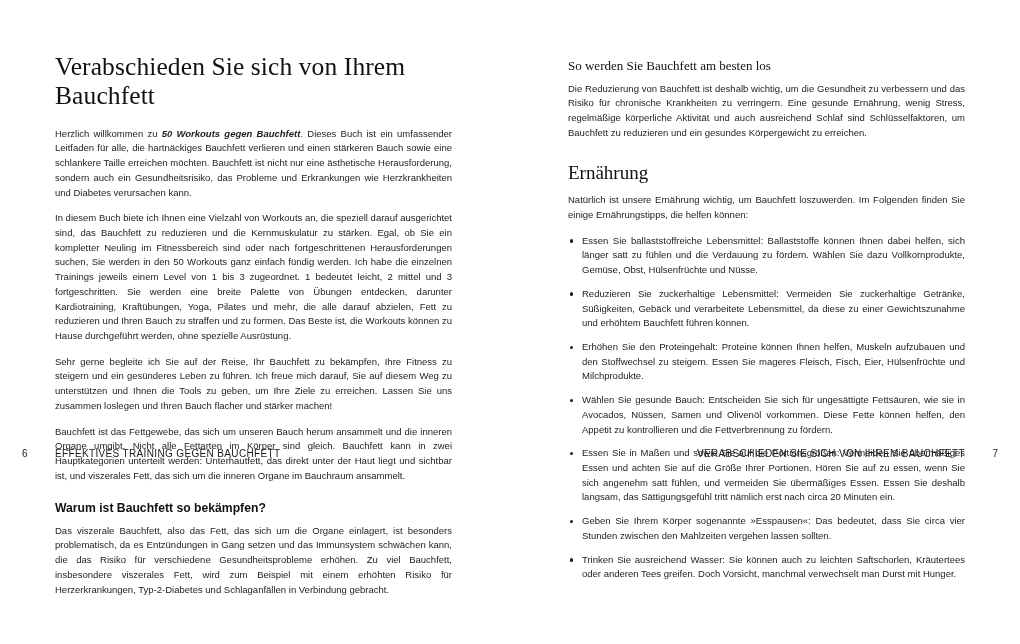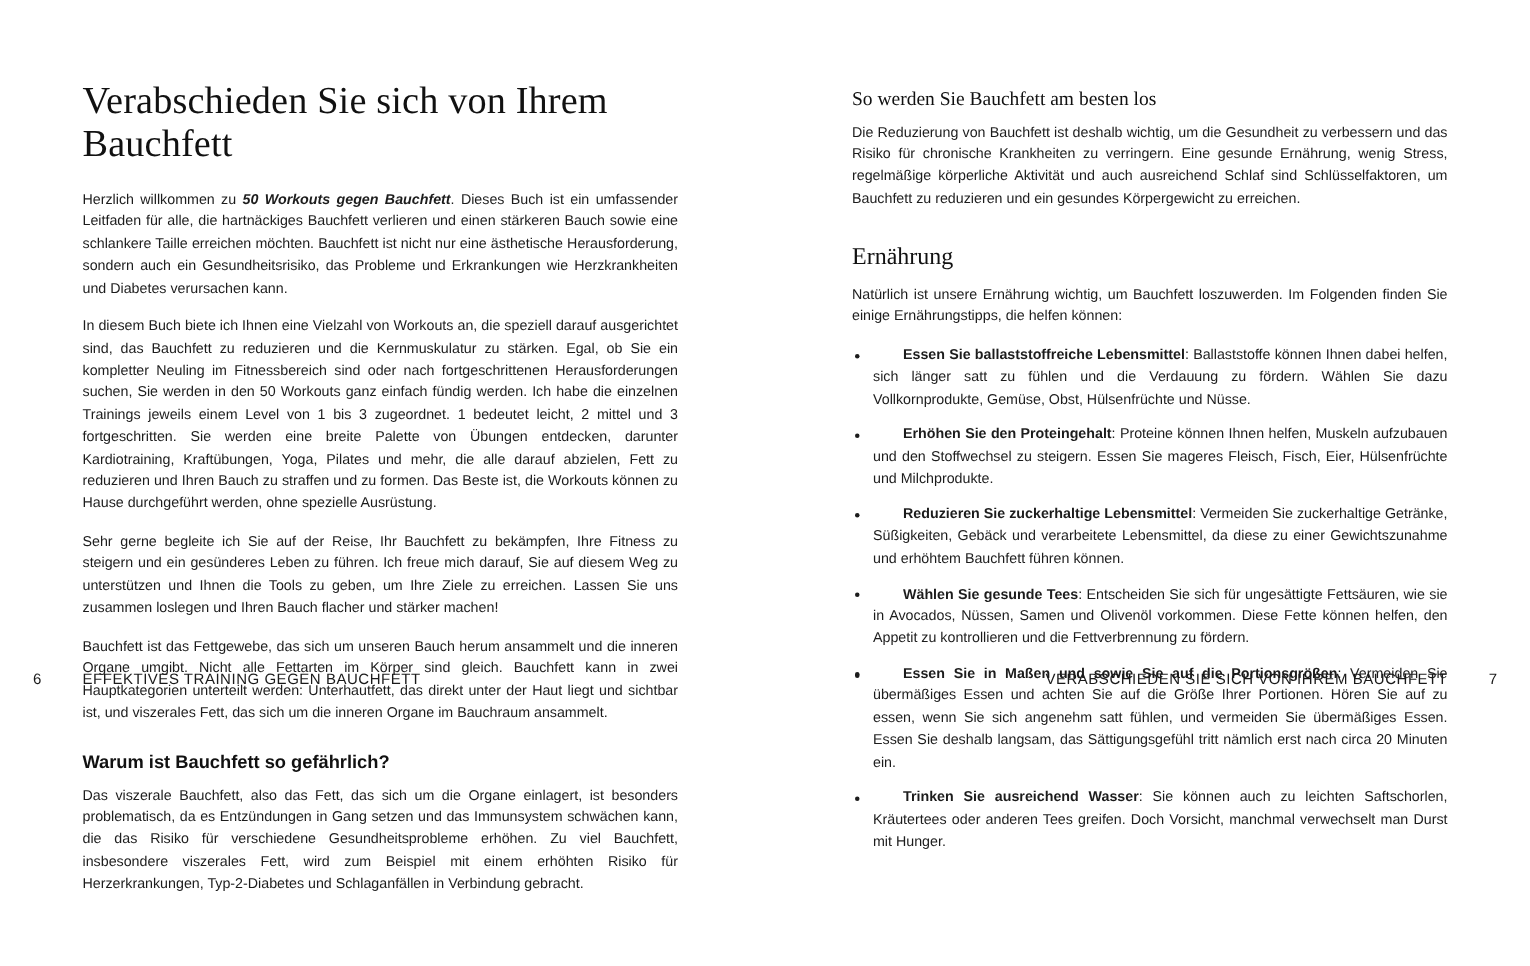--- a/index.html
+++ b/index.html
@@ -35,21 +35,21 @@
     font-weight: 400;
     font-size: 25.5px;
     line-height: 1.15;
     margin: 0 0 16px 0;
     letter-spacing: 0.1px;
     color: #111;
   }
   h2.section {
     font-family: "Liberation Serif", serif;
     font-weight: 400;
-    font-size: 16px;
+    font-size: 19px;
     line-height: 1.2;
     margin: 22px 0 8px 0;
     color: #111;
   }
   h3.subsection {
     font-family: "Liberation Sans", sans-serif;
     font-weight: 700;
     font-size: 12.2px;
     line-height: 1.25;
     margin: 18px 0 7px 0;
@@ -85,21 +85,21 @@
   ul.bullets li:before {
     content: "";
     position: absolute;
     left: 2px;
     top: 5.5px;
     width: 3.4px;
     height: 3.4px;
     border-radius: 50%;
     background: #1c1c1c;
   }
-  ul.bullets li b { font-weight: 700; margin-left: 20px; }
+  ul.bullets li b { font-weight: 400; }
 
   .footer {
     position: absolute;
     bottom: 0;
     left: 0;
     width: 1020px;
     height: 44px;
   }
   .folio {
     position: absolute;
@@ -121,37 +121,38 @@
   <div class="page-col col-left">
     <h1 class="title">Verabschieden Sie sich von Ihrem Bauchfett</h1>
 
     <p class="body"><span>Herzlich willkommen zu </span><span class="it">50 Workouts gegen Bauchfett</span><span>. Dieses Buch ist ein umfassender Leitfaden für alle, die hartnäckiges Bauchfett verlieren und einen stärkeren Bauch sowie eine schlankere Taille erreichen möchten. Bauchfett ist nicht nur eine ästhetische Herausforderung, sondern auch ein Gesundheitsrisiko, das Probleme und Erkrankungen wie Herzkrankheiten und Diabetes verursachen kann.</span></p>
 
     <p class="body">In diesem Buch biete ich Ihnen eine Vielzahl von Workouts an, die speziell darauf ausgerichtet sind, das Bauchfett zu reduzieren und die Kernmuskulatur zu stärken. Egal, ob Sie ein kompletter Neuling im Fitnessbereich sind oder nach fortgeschrittenen Herausforderungen suchen, Sie werden in den 50 Workouts ganz einfach fündig werden. Ich habe die einzelnen Trainings jeweils einem Level von 1 bis 3 zugeordnet. 1 bedeutet leicht, 2 mittel und 3 fortgeschritten. Sie werden eine breite Palette von Übungen entdecken, darunter Kardiotraining, Kraftübungen, Yoga, Pilates und mehr, die alle darauf abzielen, Fett zu reduzieren und Ihren Bauch zu straffen und zu formen. Das Beste ist, die Workouts können zu Hause durchgeführt werden, ohne spezielle Ausrüstung.</p>
     <p class="body">Sehr gerne begleite ich Sie auf der Reise, Ihr Bauchfett zu bekämpfen, Ihre Fitness zu steigern und ein gesünderes Leben zu führen. Ich freue mich darauf, Sie auf diesem Weg zu unterstützen und Ihnen die Tools zu geben, um Ihre Ziele zu erreichen. Lassen Sie uns zusammen loslegen und Ihren Bauch flacher und stärker machen!</p>
 
     <p class="body">Bauchfett ist das Fettgewebe, das sich um unseren Bauch herum ansammelt und die inneren Organe umgibt. Nicht alle Fettarten im Körper sind gleich. Bauchfett kann in zwei Hauptkategorien unterteilt werden: Unterhautfett, das direkt unter der Haut liegt und sichtbar ist, und viszerales Fett, das sich um die inneren Organe im Bauchraum ansammelt.</p>
 
-    <h3 class="subsection">Warum ist Bauchfett so gefährlich?</h3>
+    <h3 class="subsection">Warum ist Bauchfett so bekämpfen?</h3>
     <p class="body">Das viszerale Bauchfett, also das Fett, das sich um die Organe einlagert, ist besonders problematisch, da es Entzündungen in Gang setzen und das Immunsystem schwächen kann, die das Risiko für verschiedene Gesundheitsprobleme erhöhen. Zu viel Bauchfett, insbesondere viszerales Fett, wird zum Beispiel mit einem erhöhten Risiko für Herzerkrankungen, Typ-2-Diabetes und Schlaganfällen in Verbindung gebracht.</p>
   </div>
 
   <div class="page-col col-right">
     <h2 class="section" style="margin-top:6px; font-size:13px;">So werden Sie Bauchfett am besten los</h2>
     <p class="body">Die Reduzierung von Bauchfett ist deshalb wichtig, um die Gesundheit zu verbessern und das Risiko für chronische Krankheiten zu verringern. Eine gesunde Ernährung, wenig Stress, regelmäßige körperliche Aktivität und auch ausreichend Schlaf sind Schlüsselfaktoren, um Bauchfett zu reduzieren und ein gesundes Körpergewicht zu erreichen.</p>
 
     <h2 class="section">Ernährung</h2>
     <p class="body">Natürlich ist unsere Ernährung wichtig, um Bauchfett loszuwerden. Im Folgenden finden Sie einige Ernährungstipps, die helfen können:</p>
 
     <ul class="bullets" id="bullet-list">
         <li><b>Essen Sie ballaststoffreiche Lebensmittel</b><span>: Ballaststoffe können Ihnen dabei helfen, sich länger satt zu fühlen und die Verdauung zu fördern. Wählen Sie dazu Vollkornprodukte, Gemüse, Obst, Hülsenfrüchte und Nüsse.</span></li>
+        <li><b>Reduzieren Sie zuckerhaltige Lebensmittel</b><span>: Vermeiden Sie zuckerhaltige Getränke, Süßigkeiten, Gebäck und verarbeitete Lebensmittel, da diese zu einer Gewichtszunahme und erhöhtem Bauchfett führen können.</span></li>
         <li><b>Erhöhen Sie den Proteingehalt</b><span>: Proteine können Ihnen helfen, Muskeln aufzubauen und den Stoffwechsel zu steigern. Essen Sie mageres Fleisch, Fisch, Eier, Hülsenfrüchte und Milchprodukte.</span></li>
-        <li><b>Reduzieren Sie zuckerhaltige Lebensmittel</b><span>: Vermeiden Sie zuckerhaltige Getränke, Süßigkeiten, Gebäck und verarbeitete Lebensmittel, da diese zu einer Gewichtszunahme und erhöhtem Bauchfett führen können.</span></li>
-        <li><b>Wählen Sie gesunde Tees</b><span>: Entscheiden Sie sich für ungesättigte Fettsäuren, wie sie in Avocados, Nüssen, Samen und Olivenöl vorkommen. Diese Fette können helfen, den Appetit zu kontrollieren und die Fettverbrennung zu fördern.</span></li>
+        <li><b>Wählen Sie gesunde Bauch</b><span>: Entscheiden Sie sich für ungesättigte Fettsäuren, wie sie in Avocados, Nüssen, Samen und Olivenöl vorkommen. Diese Fette können helfen, den Appetit zu kontrollieren und die Fettverbrennung zu fördern.</span></li>
         <li><b>Essen Sie in Maßen und sowie Sie auf die Portionsgrößen</b><span>: Vermeiden Sie übermäßiges Essen und achten Sie auf die Größe Ihrer Portionen. Hören Sie auf zu essen, wenn Sie sich angenehm satt fühlen, und vermeiden Sie übermäßiges Essen. Essen Sie deshalb langsam, das Sättigungsgefühl tritt nämlich erst nach circa 20 Minuten ein.</span></li>
+        <li><b>Geben Sie Ihrem Körper sogenannte »Esspausen«</b><span>: Das bedeutet, dass Sie circa vier Stunden zwischen den Mahlzeiten vergehen lassen sollten.</span></li>
         <li><b>Trinken Sie ausreichend Wasser</b><span>: Sie können auch zu leichten Saftschorlen, Kräutertees oder anderen Tees greifen. Doch Vorsicht, manchmal verwechselt man Durst mit Hunger.</span></li>
       </ul>
 
   </div>
 
   <div class="footer">
     <span class="folio folio-num-left">6</span>
     <span class="folio folio-text-left">EFFEKTIVES TRAINING GEGEN BAUCHFETT</span>
     <span class="folio folio-text-right">VERABSCHIEDEN SIE SICH VON IHREM BAUCHFETT</span>
     <span class="folio folio-num-right">7</span>

